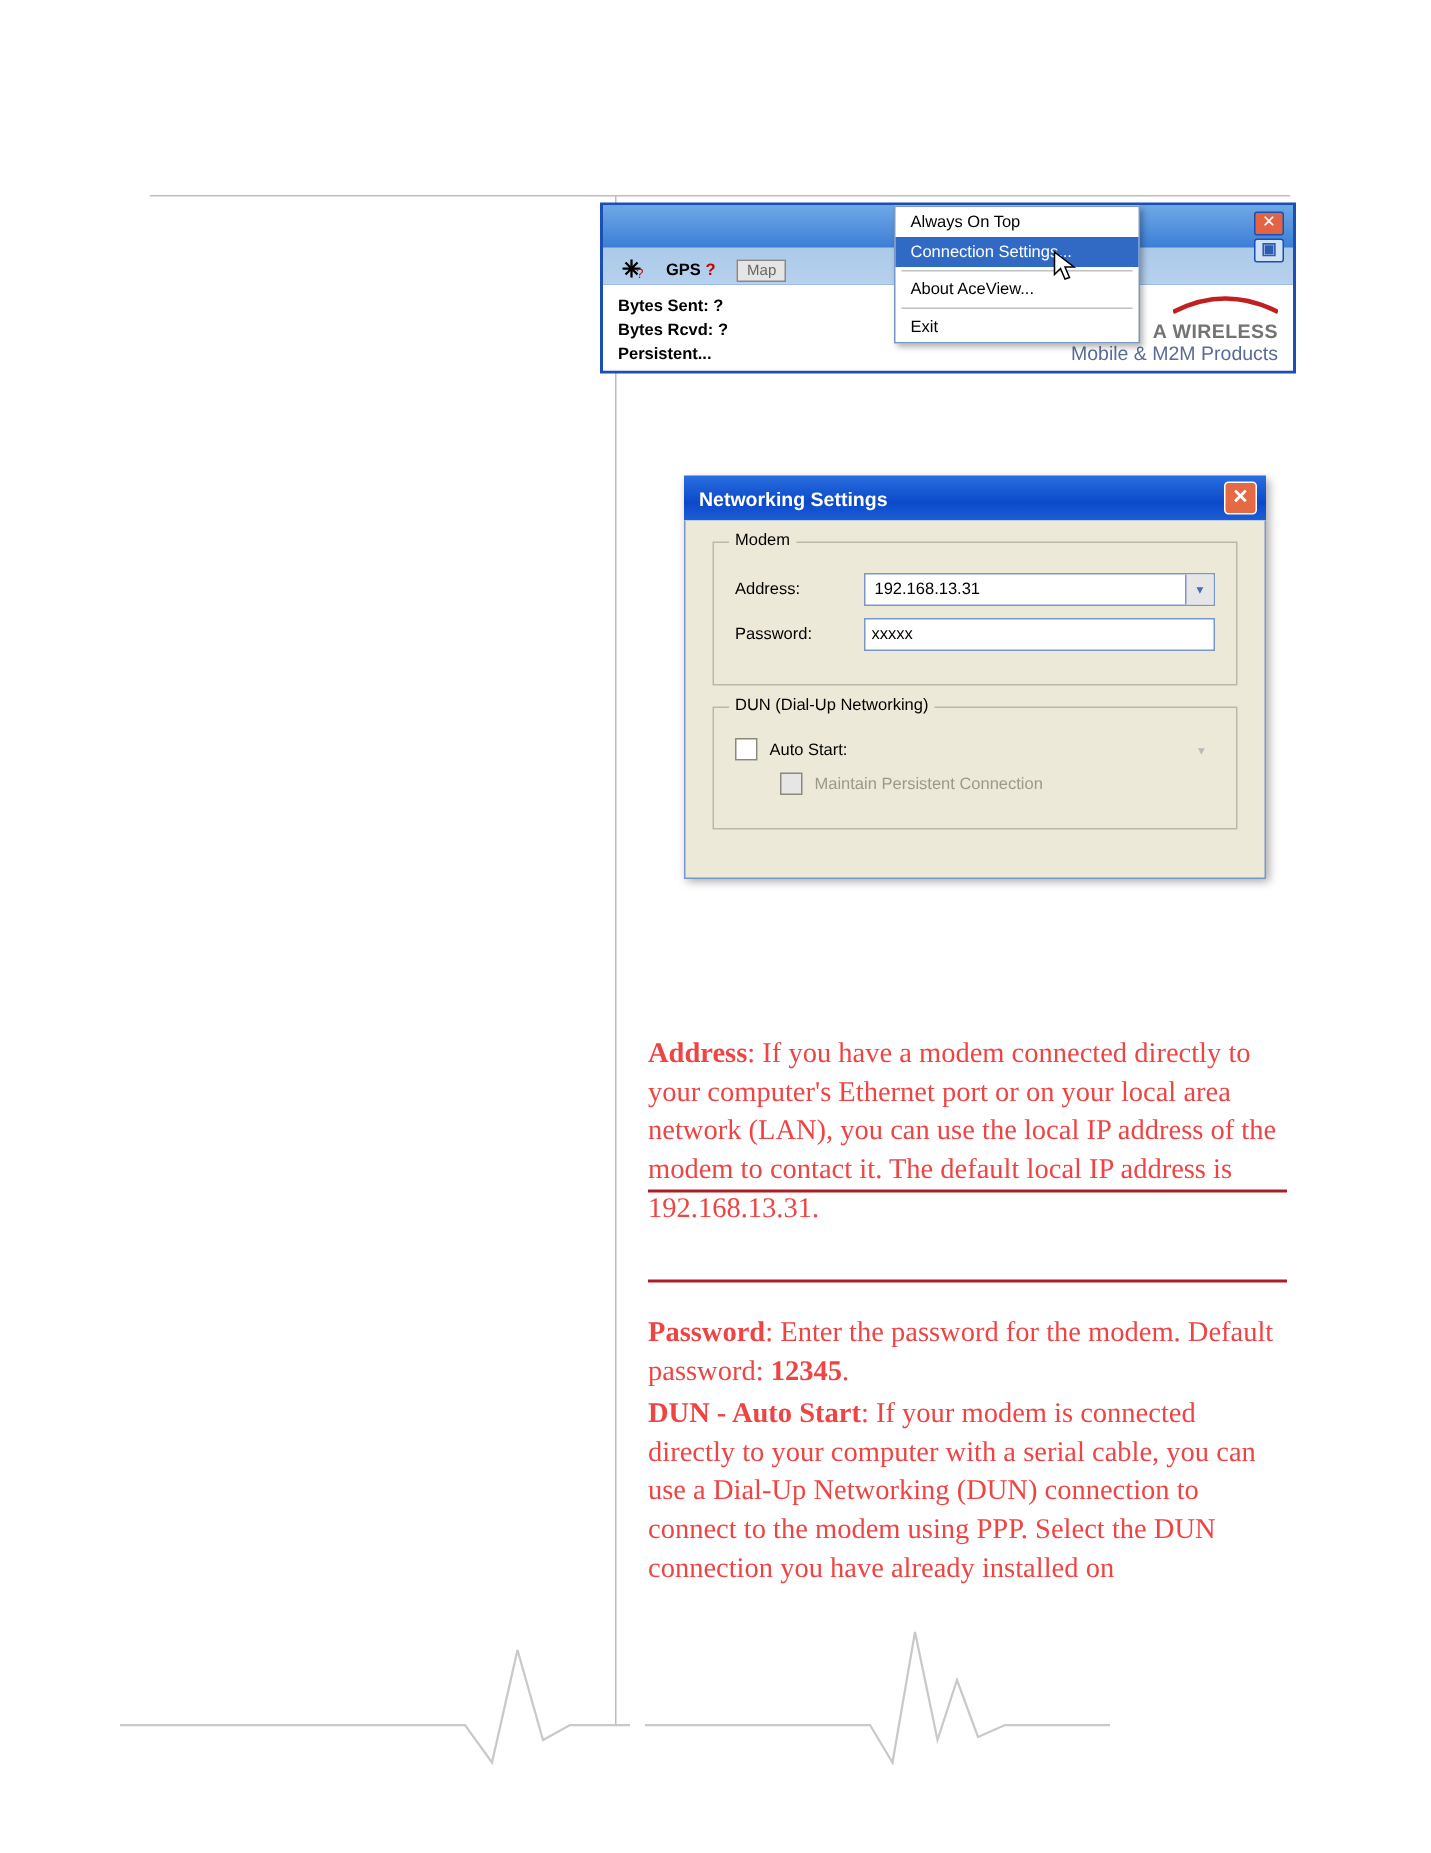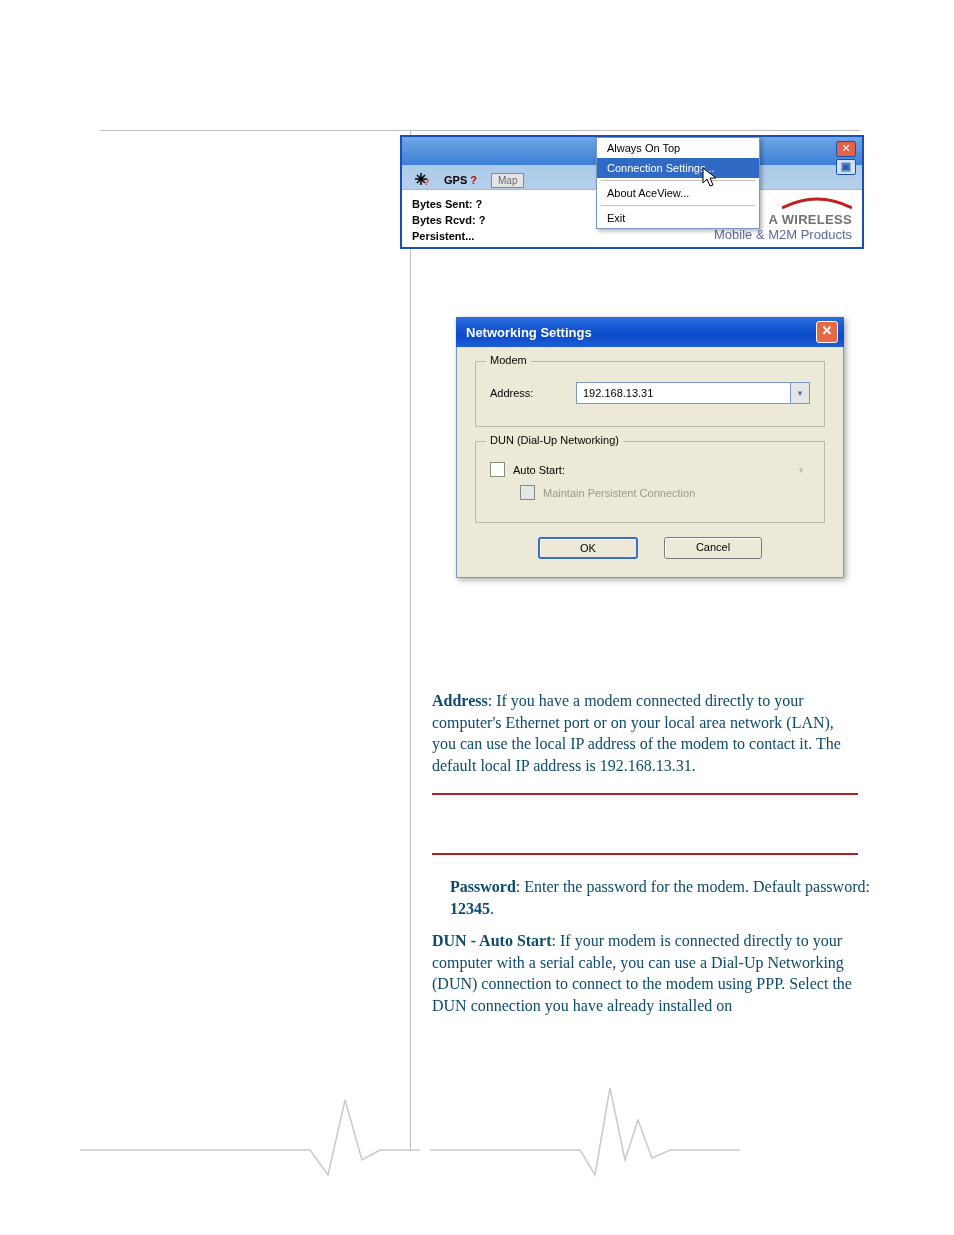--- a/index.html
+++ b/index.html
@@ -215,23 +215,23 @@
     text-align: center;
     box-shadow: inset 1px 1px 0 #fff;
   }
   .win-btn.default { border: 2px solid #3b6fc9; }
 
   
   .prose {
     position: absolute;
     left: 432px;
     width: 426px;
-    font-size: 16px;
+    font-size: 19px;
     line-height: 1.35;
-    color: #0c4a6e;
+    color: #ef4444;
   }
   .prose b { font-weight: bold; }
   .divider {
     position: absolute;
     left: 432px;
     width: 426px;
     height: 2px;
     background: #ad1f23;
   }
 
@@ -311,52 +311,54 @@
 
     <div class="fieldset">
       <div class="legend">Modem</div>
       <div class="form-row">
         <div class="lbl">Address:</div>
         <div class="field combo">
           <span class="selected-text" style="padding:0 2px;">192.168.13.31</span>
           <span class="arrow">▾</span>
         </div>
       </div>
+      <div class="form-row">
+        <div class="lbl">Password:</div>
+        <div class="field">
+          <span>xxxxx</span>
+        </div>
+      </div>
     </div>
 
     <div class="fieldset">
       <div class="legend">DUN (Dial-Up Networking)</div>
       <div class="chk-row">
         <div class="chk"></div>
         <div class="lbl" style="width:70px;">Auto Start:</div>
         <div class="field combo" style="flex:1; background:#ece9d8;">
           <span class="arrow" style="color:#bbb;">▾</span>
         </div>
       </div>
       <div class="chk-row" style="margin-left:14px;padding-left:16px;">
         <div class="chk disabled"></div>
         <div class="chk-label disabled">Maintain Persistent Connection</div>
       </div>
     </div>
 
-    <div class="dlg-buttons">
-      <div class="win-btn default">OK</div>
-      <div class="win-btn">Cancel</div>
-    </div>
   </div>
 </div>
 
 <div class="prose" style="top:690px;">
   <b>Address</b><span>: If you have a modem connected directly to your computer's Ethernet port or on your local area network (LAN), you can use the local IP address of the modem to contact it. The default local IP address is 192.168.13.31.</span>
 </div>
 
 <div class="divider" style="top:793px;"></div>
 <div class="divider" style="top:853px;"></div>
 
-<div class="prose" style="top:876px;margin-left:18px;">
+<div class="prose" style="top:876px;">
   <b>Password</b><span>: Enter the password for the modem.  Default password: </span><b>12345</b><span>.</span>
 </div>
 
 <div class="prose" style="top:930px;">
   <b>DUN - Auto Start</b><span>: If your modem is connected directly to your computer with a serial cable, you can use a Dial-Up Networking (DUN) connection to connect to the modem using PPP.  Select the DUN connection you have already installed on</span>
 </div>
 
 <svg class="heartbeat" style="left:80px; top:1090px;" width="340" height="90">
   <path d="M0 60 L230 60 L248 85 L265 10 L282 70 L300 60 L340 60"></path>
 </svg>

